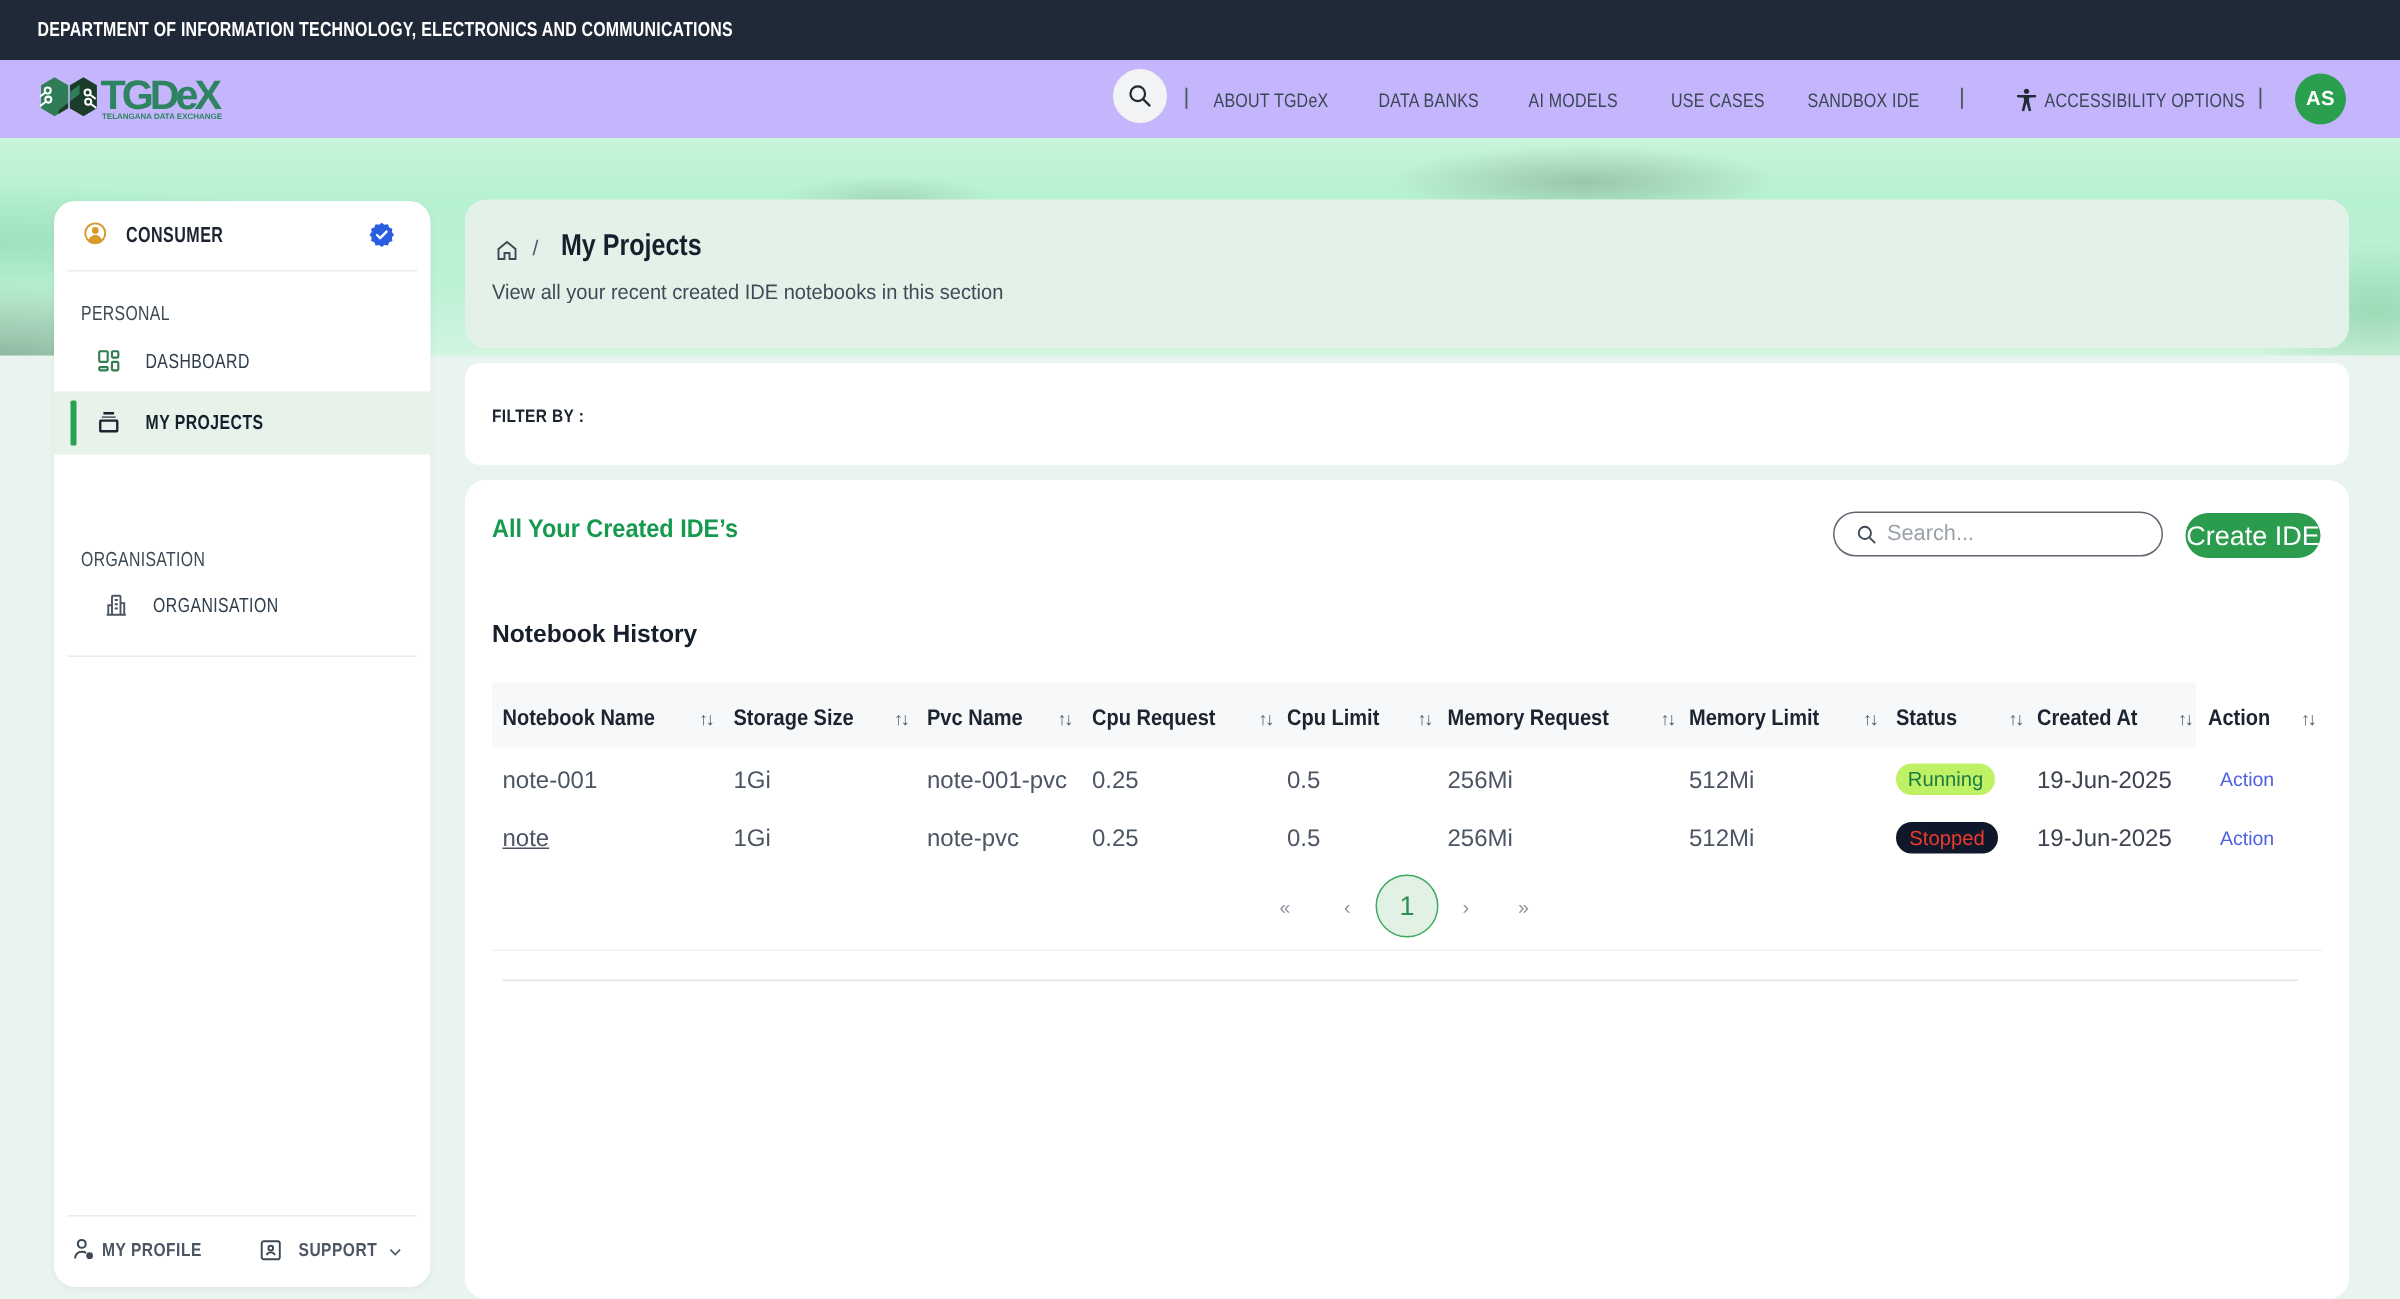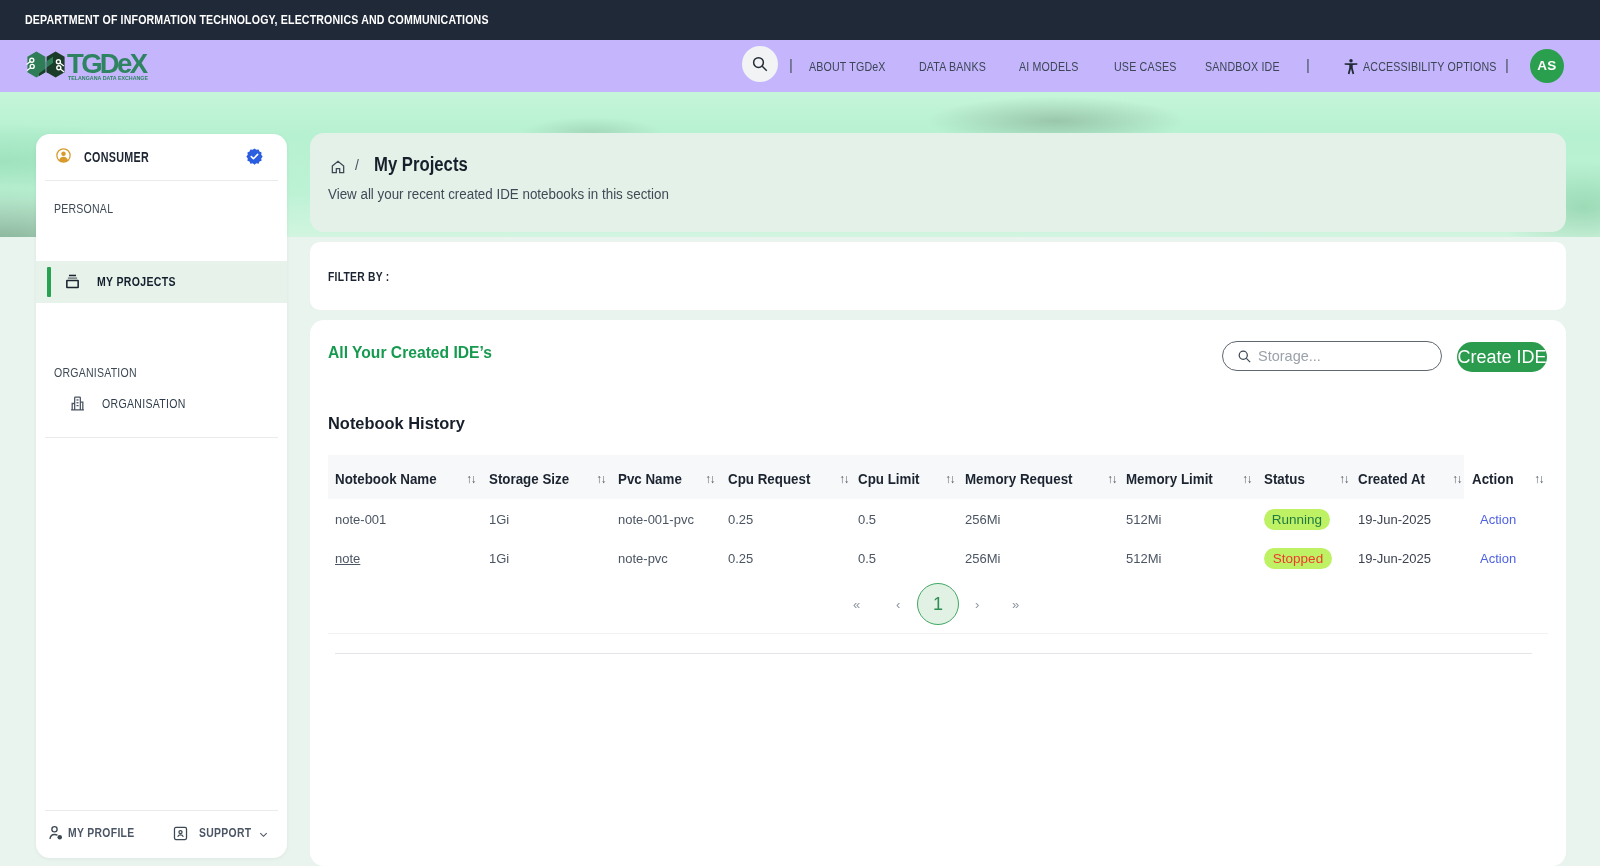--- a/index.html
+++ b/index.html
@@ -32,21 +32,21 @@
 .s-active { background:#e7f2ea; }
 .s-active .bar { position:absolute; left:11px; top:6px; width:4px; height:30px; background:#27a24e; border-radius:1px; }
 .s-active .txt { font-weight:bold; color:#131f2d; }
 
 .crumb { left:310px; top:133px; width:1256px; height:99px; background:#e4f1e9; border-radius:14px; }
 .filterp { left:310px; top:242px; width:1256px; height:68px; background:#fff; border-radius:10px; }
 .mainp { left:310px; top:320px; width:1256px; height:546px; background:#fff; border-radius:14px; }
 .pill-input { position:absolute; border:1px solid #d5dad7; border-radius:16px; background:#fff; }
 .th { position:absolute; top:470px; font-size:15px; font-weight:bold; color:#1b2430; white-space:nowrap; transform:scaleX(.89); transform-origin:left center; }
 .sorti { position:absolute; font-size:12px; color:#555d66; letter-spacing:-1.5px; white-space:nowrap; }
-.td { position:absolute; font-size:13px; color:#4b5563; white-space:nowrap; }
+.td { position:absolute; font-size:16px; color:#4b5563; white-space:nowrap; }
 .pillst { position:absolute; height:21px; border-radius:11px; font-size:13.5px; text-align:center; line-height:21px; }
 .pgarrow { position:absolute; top:597px; font-size:13px; color:#8d959d; }
 </style>
 </head>
 <body>
 <div class="page">
   <div class="abs hero"></div>
   <div class="abs topbar">
       <span>DEPARTMENT OF INFORMATION TECHNOLOGY, ELECTRONICS AND COMMUNICATIONS</span>
     </div>
@@ -104,20 +104,29 @@
         <circle cx="12" cy="9" r="3.6" fill="#d79a2b" stroke="none"></circle>
       <path d="M4.8 20 C6 15.4 9 13.8 12 13.8 C15 13.8 18 15.4 19.2 20 L16 22.4 L8 22.4 Z" fill="#d79a2b" stroke="none"></path>
     </svg>
     <div class="abs" style="left:48px; top:15px; font-size:14.5px; font-weight:bold; color:#1b2430; letter-spacing:.4px; transform:scaleX(.74); transform-origin:left center;">CONSUMER</div>
     <svg width="17" height="17" viewBox="0 0 24 24" style="position:absolute;left:210px;top:14px;">
       <path fill="#2b5de0" d="M12 0.6 l2.6 2 l3.2-.5 l1.2 3 l3 1.2 l-.5 3.2 l2 2.6 l-2 2.6 l.5 3.2 l-3 1.2 l-1.2 3 l-3.2-.5 l-2.6 2 l-2.6-2 l-3.2 .5 l-1.2-3 l-3-1.2 l.5-3.2 l-2-2.6 l2-2.6 l-.5-3.2 l3-1.2 l1.2-3 l3.2 .5 Z"></path>
       <path d="M7.5 12.2 l3 3 l6-6.2" fill="none" stroke="#fff" stroke-width="2.2" stroke-linecap="round" stroke-linejoin="round"></path>
     </svg>
     <div class="s-divider" style="top:46px;"></div>
     <div class="s-label" style="top:67px;">PERSONAL</div>
+    <div class="s-item" style="top:86px;">
+      <svg width="17" height="17" viewBox="0 0 24 24" fill="none" stroke="#337d52" stroke-width="2">
+          <rect x="3" y="3" width="8" height="10" rx="1"></rect>
+          <rect x="15" y="3" width="6" height="6" rx="1"></rect>
+          <rect x="3" y="18" width="8" height="3" rx="1"></rect>
+          <rect x="15" y="13" width="6" height="8" rx="1"></rect>
+        </svg>
+      <div class="txt">DASHBOARD</div>
+    </div>
     <div class="s-item s-active" style="top:127px;">
       <div class="bar"></div>
       <svg width="17" height="17" viewBox="0 0 24 24" fill="none" stroke="#1b2430" stroke-width="2.2">
           <path d="M7 3.5 L17 3.5"></path>
           <path d="M5.5 7.2 L18.5 7.2" opacity=".65" stroke-width="1.8"></path>
           <rect x="4" y="10.5" width="16" height="10" rx="0.5"></rect>
         </svg>
       <div class="txt">MY PROJECTS</div>
     </div>
     <div class="s-label" style="top:231px;">ORGANISATION</div>
@@ -165,21 +174,21 @@
     <div class="abs" style="left:18px; top:28px; font-size:12px; font-weight:bold; color:#1b2430; letter-spacing:.3px; transform:scaleX(.86); transform-origin:left center; white-space:nowrap;">FILTER BY :</div>
   </div>
 
   <div class="abs mainp"></div>
   <div class="abs" style="left:328px; top:343px; font-size:17px; font-weight:bold; color:#169a4f; transform:scaleX(.92); transform-origin:left center; white-space:nowrap;">All Your Created IDE’s</div>
   <div class="pill-input" style="left:1222px; top:341px; width:220px; height:30px; border:1px solid #5f6771;">
     <svg width="15" height="15" viewBox="0 0 24 24" style="position:absolute;left:14px;top:7px;" fill="none" stroke="#3c4854" stroke-width="2">
         <circle cx="10" cy="10" r="6.5"></circle>
         <line x1="15" y1="15" x2="21" y2="21"></line>
       </svg>
-    <div class="abs" style="left:35px; top:6px; font-size:14.5px; color:#9aa1a9;">Storage...</div>
+    <div class="abs" style="left:35px; top:6px; font-size:14.5px; color:#9aa1a9;">Search...</div>
   </div>
   <div class="abs" style="left:1457px; top:342px; width:90px; height:30px; background:#2b9b4e; border-radius:15px; color:#fff; font-size:18px; text-align:center; line-height:30px;">Create IDE</div>
   <div class="abs" style="left:328px; top:414px; font-size:16.5px; font-weight:bold; color:#161f2b; transform:scaleX(.995); transform-origin:left center; white-space:nowrap;">Notebook History</div>
 
   <div class="abs" style="left:328px; top:455px; width:1136px; height:44px; background:#f7f8f9;"></div>
   <div class="th" style="left:335px;">Notebook Name</div>
     <div class="sorti" style="left:466px; top:472px;">↑↓</div>
   <div class="th" style="left:489px;">Storage Size</div>
     <div class="sorti" style="left:596px; top:472px;">↑↓</div>
   <div class="th" style="left:618px;">Pvc Name</div>
@@ -210,21 +219,21 @@
   <div class="td" style="left:1358px; top:512px; color:#3c4250;">19-Jun-2025</div>
   <div class="td" style="left:1480px; top:512px; color:#4d61e1; font-size:13px;">Action</div>
 
   <div class="td" style="left:335px; top:551px;text-decoration:underline;">note</div>
   <div class="td" style="left:489px; top:551px;">1Gi</div>
   <div class="td" style="left:618px; top:551px;">note-pvc</div>
   <div class="td" style="left:728px; top:551px;">0.25</div>
   <div class="td" style="left:858px; top:551px;">0.5</div>
   <div class="td" style="left:965px; top:551px;">256Mi</div>
   <div class="td" style="left:1126px; top:551px;">512Mi</div>
-  <div class="pillst" style="left:1264px; top:548px; width:68px; background:#bef264; color:#ee3b2d;">Stopped</div>
+  <div class="pillst" style="left:1264px; top:548px; width:68px; background:#0f172a; color:#ee3b2d;">Stopped</div>
   <div class="td" style="left:1358px; top:551px; color:#3c4250;">19-Jun-2025</div>
   <div class="td" style="left:1480px; top:551px; color:#4d61e1; font-size:13px;">Action</div>
 
   <div class="pgarrow" style="left:853px;">«</div>
   <div class="pgarrow" style="left:896px;">‹</div>
   <div class="abs" style="left:917px; top:583px; width:42px; height:42px; border-radius:50%; border:1.5px solid #41a863; background:#e1f1e4; color:#2f8f52; font-size:18px; text-align:center; line-height:40px;">1</div>
   <div class="pgarrow" style="left:975px;">›</div>
   <div class="pgarrow" style="left:1012px;">»</div>
 
   <div class="abs" style="left:328px; top:633px; width:1220px; height:1px; background:#f1f2f3;"></div>

